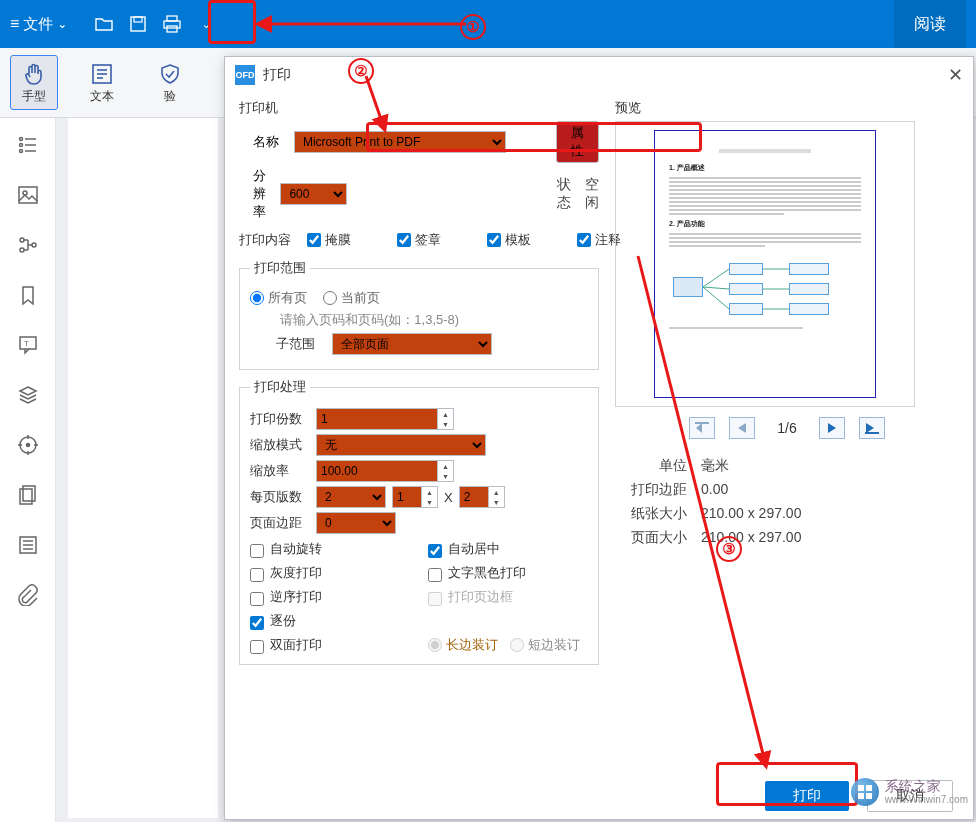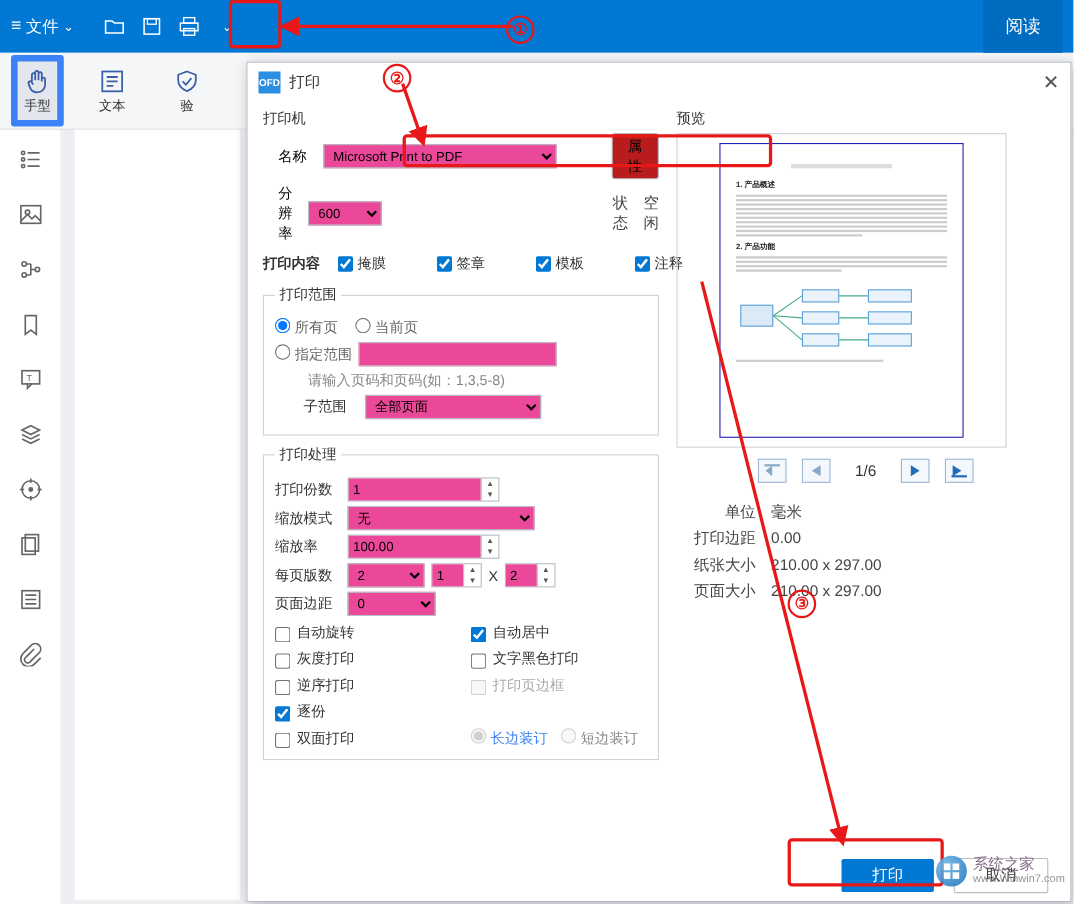--- a/index.html
+++ b/index.html
@@ -10,21 +10,21 @@
   .topbar .hamburger { font-size: 16px; margin-right: 4px; }
   .topbar .file-label { font-size: 15px; margin-right: 4px; }
   .topbar .caret { margin-right: 20px; font-size: 12px; }
   .topbar .ticon { width: 22px; height: 22px; display:inline-flex; align-items:center; justify-content:center; margin: 0 6px; }
   .topbar .ticon svg { stroke: #fff; fill: none; }
   .topbar .read-right { margin-left: auto; background: #006cbf; height: 100%; padding: 0 20px; display:flex; align-items:center; font-size: 16px; }
 
   
   .toolrow { height: 70px; background: #f5f6f7; border-bottom: 1px solid #d8dadf; display:flex; align-items:center; padding: 0 10px; gap: 20px; }
   .toolrow .tool { display:flex; flex-direction:column; align-items:center; font-size:12px; color:#333; width:48px; }
-  .toolrow .tool.active { background:#e3e7ed; border:6px solid #3b82f6; border-radius:3px; padding:4px 2px; }
+  .toolrow .tool.active { background:#e3e7ed; border:1px solid #3b82f6; border-radius:3px; padding:4px 2px; }
   .toolrow .tool .ti { width:28px; height:28px; display:flex; align-items:center; justify-content:center; }
 
   
   .leftstrip { position:absolute; left:0; top:118px; width:56px; bottom:0; background:#fff; border-right:1px solid #e4e6eb; display:flex; flex-direction:column; align-items:center; gap:28px; padding-top:16px; }
   .leftstrip .li { width:22px; height:22px; color:#666; }
 
   
   .canvas { position:absolute; left:56px; top:118px; right:0; bottom:0; background:#eceef2; }
   .canvas .page { position:absolute; left:12px; top:0; width:150px; height:700px; background:#fff; }
 
@@ -34,21 +34,21 @@
   .dlg-title .ofd-badge { width:20px; height:20px; background:#2a8fe0; color:#fff; font-size:9px; display:inline-flex; align-items:center; justify-content:center; margin-right:8px; font-weight:bold; }
   .dlg-title .close { margin-left:auto; font-size:18px; color:#555; cursor:pointer; }
   .dlg-body { flex:1; display:flex; padding:6px 14px 10px 14px; gap:16px; }
   .leftcol { width:360px; display:flex; flex-direction:column; }
   .rightcol { flex:1; display:flex; flex-direction:column; }
 
   fieldset.group { border:1px solid #cfd2d8; margin-bottom:8px; padding:8px 10px 10px 10px; }
   fieldset.group > legend { font-size:13px; color:#333; padding:0 4px; }
   .row { display:flex; align-items:center; margin:4px 0; font-size:13px; color:#333; gap:6px; }
   .row .lbl { width:60px; flex-shrink:0; }
-  select, input[type=text] { height:22px; border:1px solid #b8bcc4; font-size:12px; padding:0 4px; background:#ec4899; }
+  select, input[type=text] { height:22px; border:1px solid #b8bcc4; font-size:12px; padding:0 4px; background:#c2410c; }
   .sel-wide { width:250px; }
   .spin { display:inline-flex; border:1px solid #b8bcc4; height:22px; }
   .spin input { border:none; width:120px; height:20px; }
   .spin .btns { width:16px; display:flex; flex-direction:column; border-left:1px solid #b8bcc4;}
   .spin .btns span { flex:1; font-size:7px; display:flex; align-items:center; justify-content:center; color:#555; }
   .btn { border:1px solid #b8bcc4; background:#b91c1c; border-radius:3px; padding:2px 12px; font-size:13px; cursor:pointer; }
   .contentrow { display:flex; align-items:center; font-size:13px; color:#333; gap:8px; margin-top:6px; flex-wrap: nowrap; width: 700px; }
   .contentrow label { display:flex; align-items:center; gap:4px; }
   input[type=checkbox] { width:14px; height:14px; accent-color:#0078d4; }
   input[type=radio] { width:14px; height:14px; }
@@ -84,21 +84,21 @@
 
   .printer-top { display:flex; flex-direction:column; gap:4px; }
   .printer-top .toprow { display:flex; align-items:center; gap:10px; }
   .statusright { margin-left:auto; display:flex; gap:14px; font-size:14px; color:#444; }
   .sel-res { width:160px; }
 
   .hint { color:#888; font-size:13px; margin-left:30px; }
 
   .chk { display:flex; align-items:flex-end; gap:6px; font-size:13px; color:#333; }
   .process-grid { display:grid; grid-template-columns: 1fr 1fr; gap:6px 18px; margin-top:6px; }
-  .radio-inline { display:flex; gap:4px; font-size:13px; color:#666; }
+  .radio-inline { display:flex; align-items:center; gap:4px; font-size:13px; color:#666; }
   .mini-sel { width:56px; }
 </style>
 </head>
 <body>
 
 <div class="topbar">
   <span class="hamburger">≡</span>
   <span class="file-label">文件</span>
   <span class="caret">⌄</span>
   <span class="ticon">
@@ -240,21 +240,21 @@
           <span class="lbl" style="width:46px;margin-left:14px;">分辨率</span>
           <select class="sel-res" style="width:160px;">
             <option>600</option>
           </select>
           <div class="statusright" style="margin-left:200px;">
             <span>状态</span>
             <span>空闲</span>
           </div>
         </div>
         <div class="contentrow">
-          <span style="margin-left:0;width:60px;font-weight:bold;">打印内容</span>
+          <span style="margin-left:0;width:60px;">打印内容</span>
           <label>
               <input type="checkbox" checked="" style=""> 
               <span>掩膜</span>
             </label>
           <span style="width:30px;"></span>
           <label>
               <input type="checkbox" checked="" style=""> 
               <span>签章</span>
             </label>
           <span style="width:30px;"></span>
@@ -279,27 +279,20 @@
         <legend>打印范围</legend>
         <div class="row">
           <label class="radio-inline">
               <input type="radio" name="rng" checked="" style=""> 
               <span>所有页</span>
             </label>
           <label class="radio-inline" style="margin-left:10px;">
               <input type="radio" name="rng" style=""> 
               <span>当前页</span>
             </label>
-        </div>
-        <div class="row">
-          <label class="radio-inline">
-              <input type="radio" name="rng" style=""> 
-              <span>指定范围</span>
-            </label>
-          <input type="text" style="width: 180px;">
         </div>
         <div class="row">
             <span class="hint">请输入页码和页码(如：1,3,5-8)</span>
           </div>
         <div class="row">
           <span style="width:50px;margin-left:26px;">子范围</span>
           <select style="width:160px;"><option>全部页面</option></select>
         </div>
       </fieldset>
 
@@ -382,21 +375,21 @@
               <span>逐份</span>
             </label>
           <span></span>
           <label class="chk">
               <input type="checkbox" style=""> 
               <span>双面打印</span>
             </label>
           <div style="display:flex;gap:12px;">
             <label class="radio-inline">
                 <input type="radio" name="bind" checked="" disabled="" style=""> 
-                <span style="color:#3b82f6;">长边装订</span>
+                <span style="color:#a16207;">长边装订</span>
               </label>
             <label class="radio-inline">
                 <input type="radio" name="bind" disabled="" style=""> 
                 <span style="color:#888;">短边装订</span>
               </label>
           </div>
         </div>
       </fieldset>
     </div>
 

